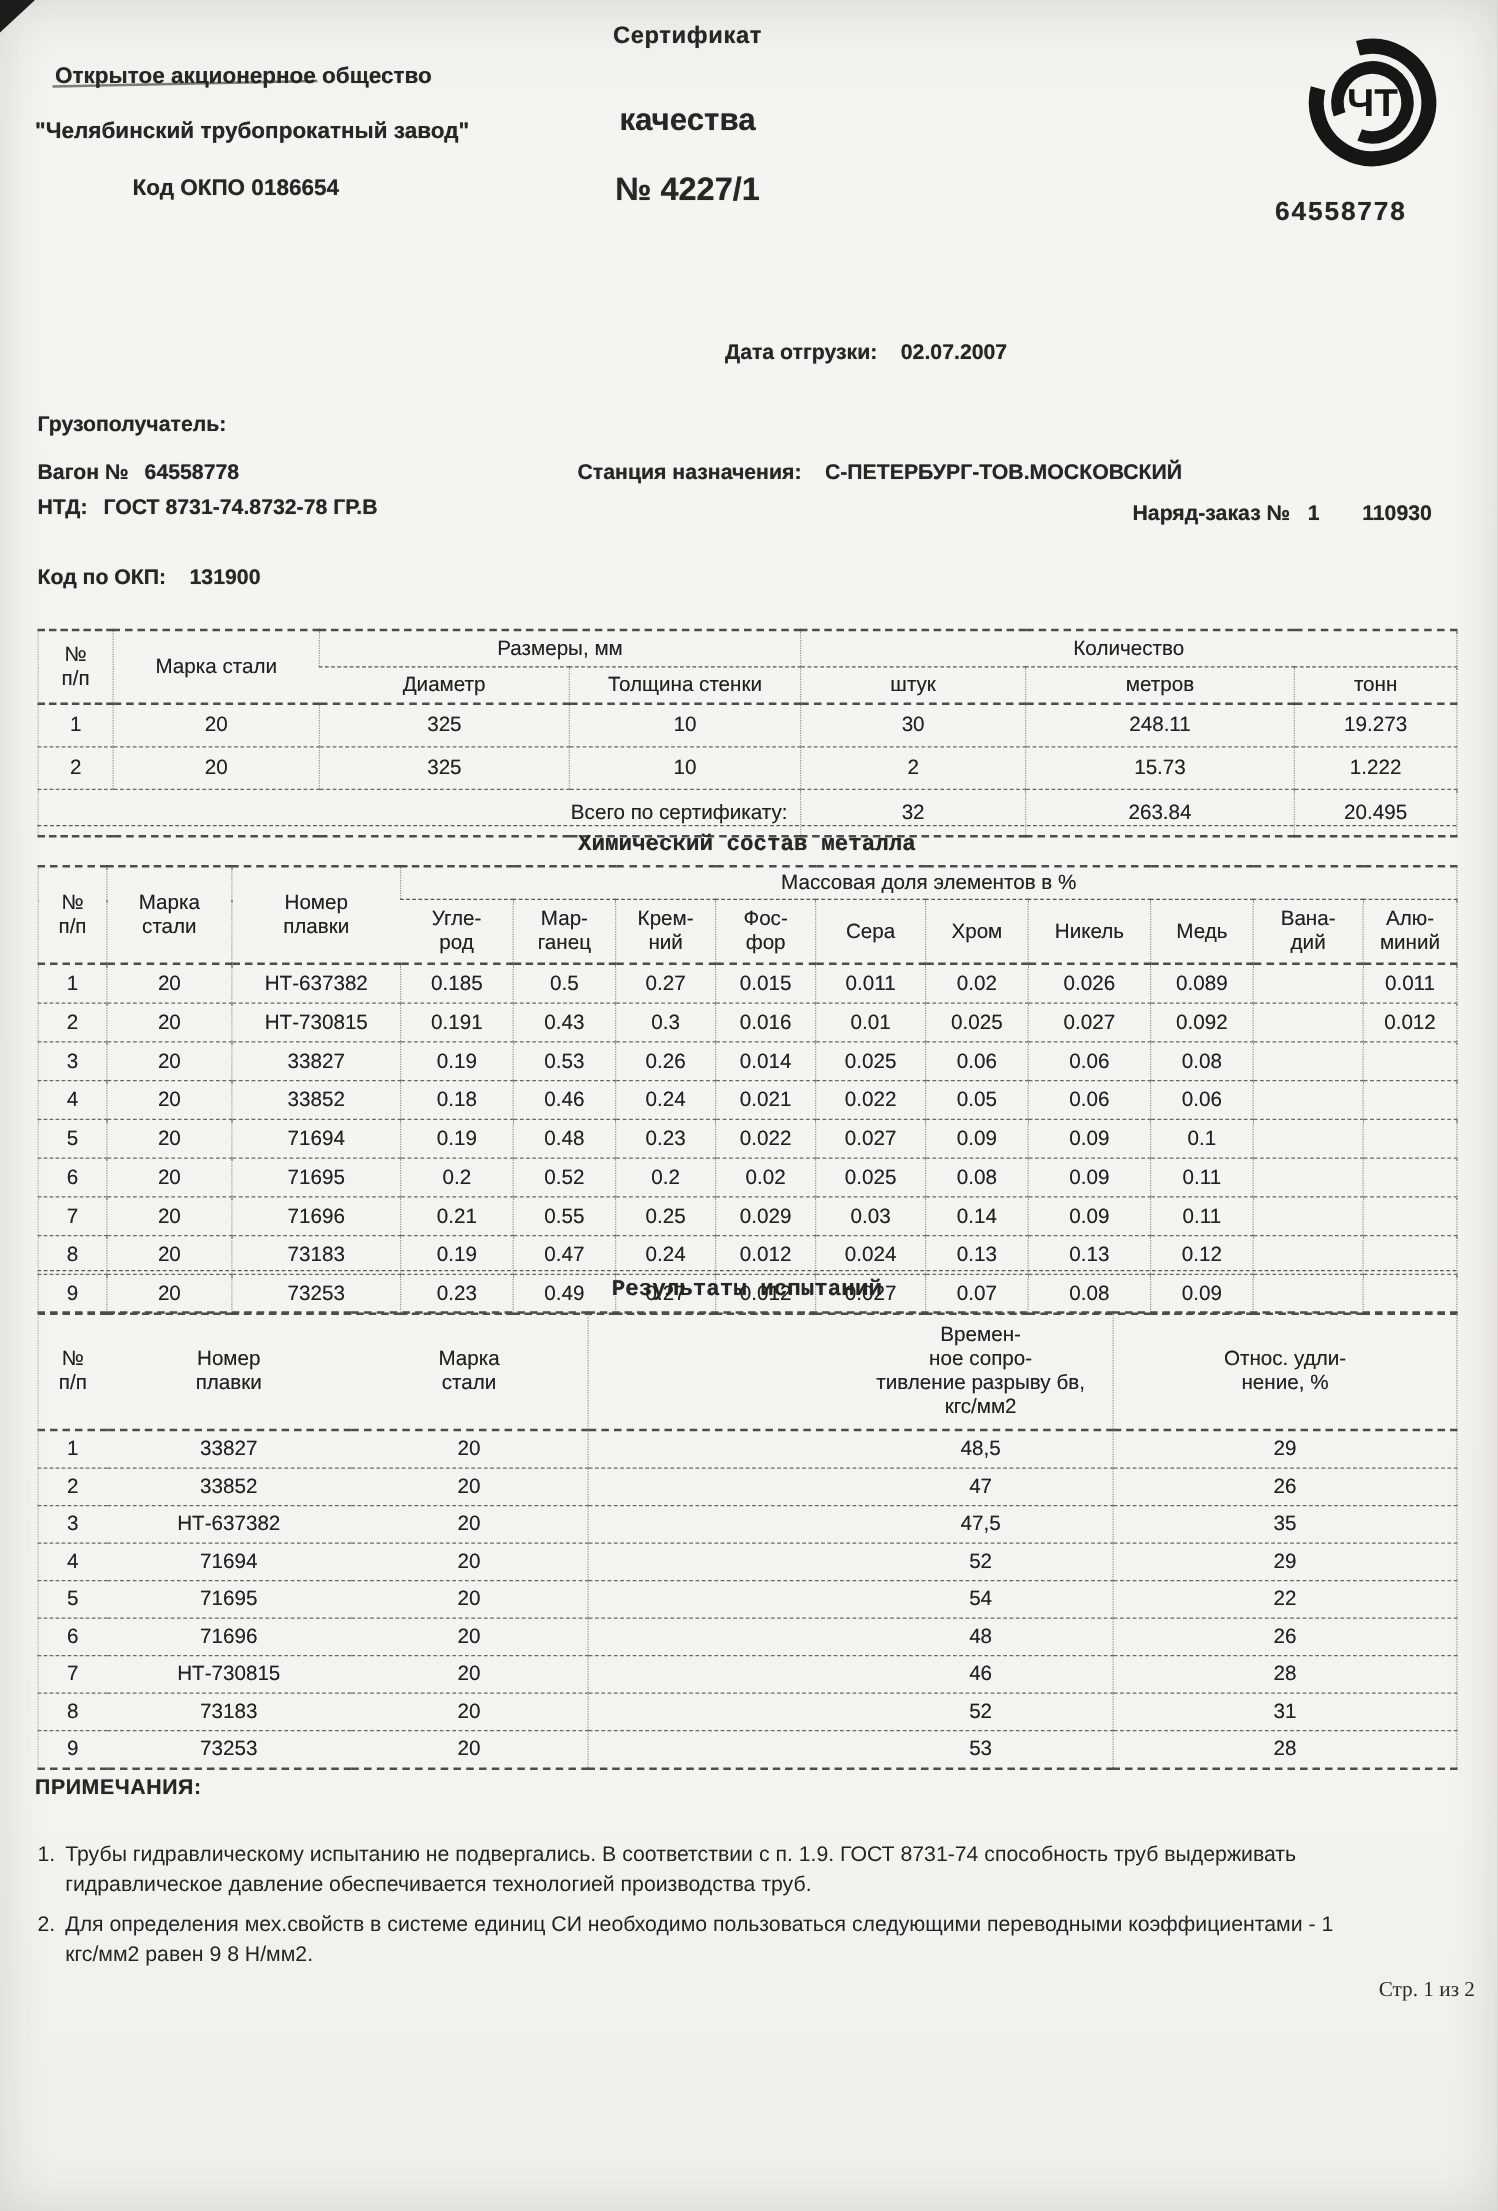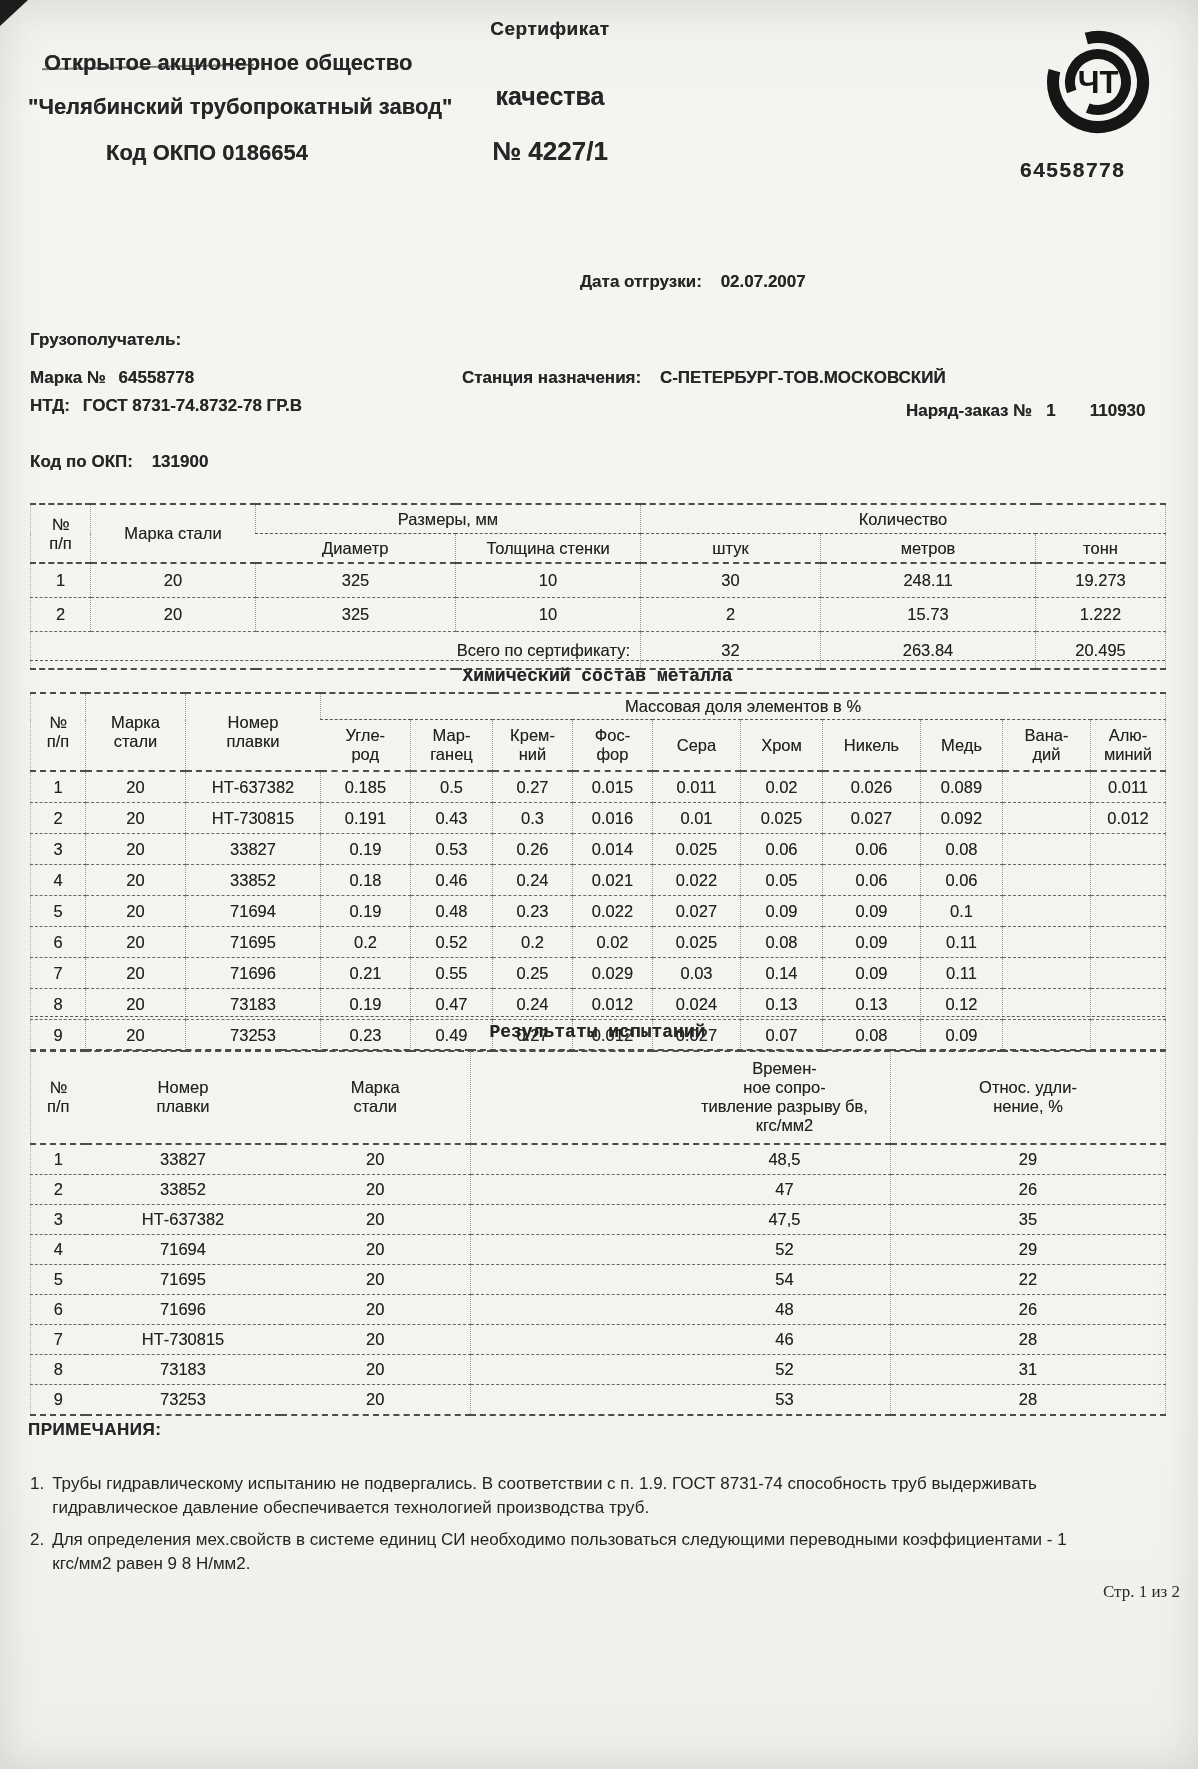--- a/index.html
+++ b/index.html
@@ -9,21 +9,21 @@
     box-shadow:inset 0 0 40px rgba(90,85,75,.18);
     font-family:"Liberation Sans",sans-serif;color:#1e1e1e;overflow:hidden;
   }
   .abs{position:absolute;}
   .b{font-weight:700;color:#262626;}
   .soft{text-shadow:0 0 .6px rgba(0,0,0,.55);}
   
   .corner-wedge{left:0;top:0;width:0;height:0;border-top:26px solid #1c1c1c;border-right:28px solid transparent;}
   .strike{left:42px;top:66px;width:212px;height:2px;background:rgba(45,45,45,.6);transform:rotate(-1.2deg);}
   
-  .org-line{font-size:22px;}
+  .org-line{font-size:18px;}
   .title-block{left:420px;top:0;width:260px;text-align:center;}
   .t1{font-size:19px;letter-spacing:.5px;}
   .t2{font-size:25px;}
   .t3{font-size:26px;}
   .logo-wrap{left:1034px;top:24px;width:126px;height:118px;}
   .wagon-stamp{left:1020px;top:158px;font-size:21px;letter-spacing:1.5px;}
   
   .ship{font-size:17px;}
   .lbl-gap{margin-left:14px;}
   .order-line{display:flex;gap:0;}
@@ -93,21 +93,21 @@
   <div class="abs b soft wagon-stamp">64558778</div>
 
   <div class="abs ship b soft" style="left:580px;top:272px;">
     <span>Дата отгрузки:</span>
     <span class="lbl-gap">02.07.2007</span>
   </div>
 
   <div class="abs ship b soft" style="left:30px;top:330px;">Грузополучатель:</div>
 
   <div class="abs ship b soft" style="left:30px;top:368px;">
-    <span>Марка №</span>
+    <span>Вагон №</span>
     <span style="margin-left:8px;">64558778</span>
   </div>
   <div class="abs ship b soft" style="left:462px;top:368px;">
     <span>Станция назначения:</span>
     <span style="margin-left:14px;">С-ПЕТЕРБУРГ-ТОВ.МОСКОВСКИЙ</span>
   </div>
 
   <div class="abs ship b soft" style="left:30px;top:396px;">
     <span>НТД:</span>
     <span style="margin-left:8px;">ГОСТ 8731-74.8732-78 ГР.В</span>

